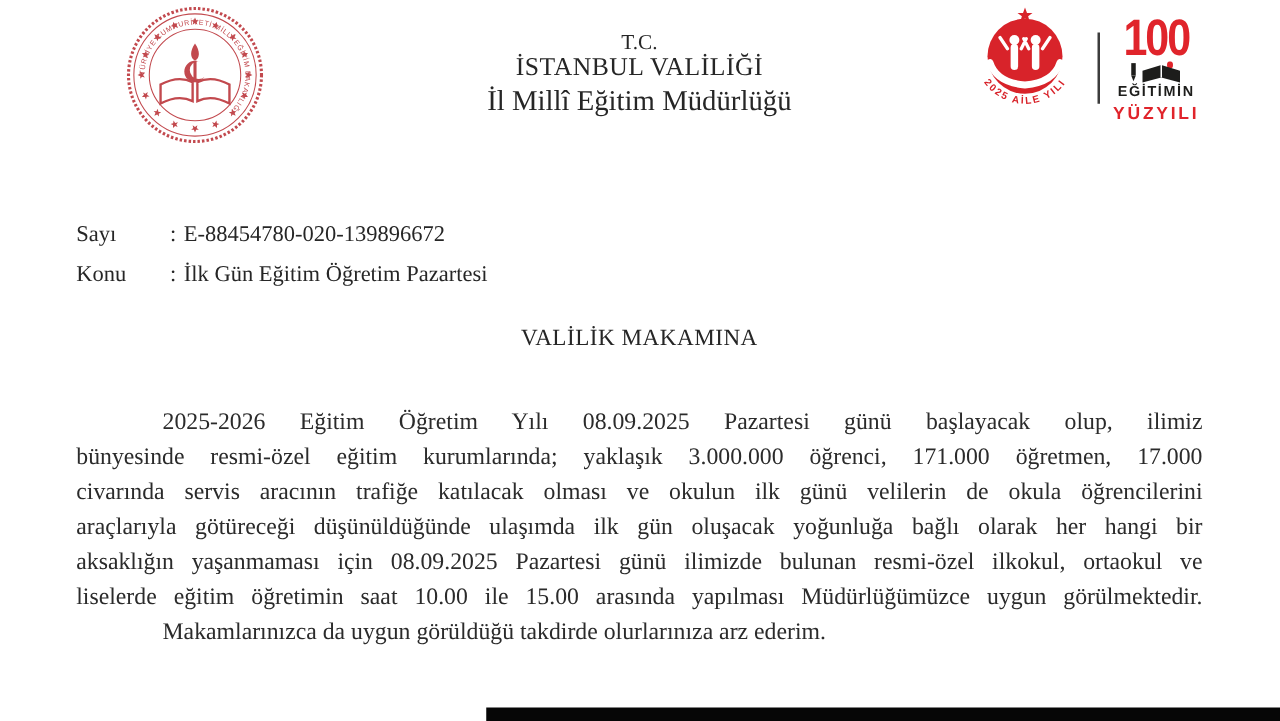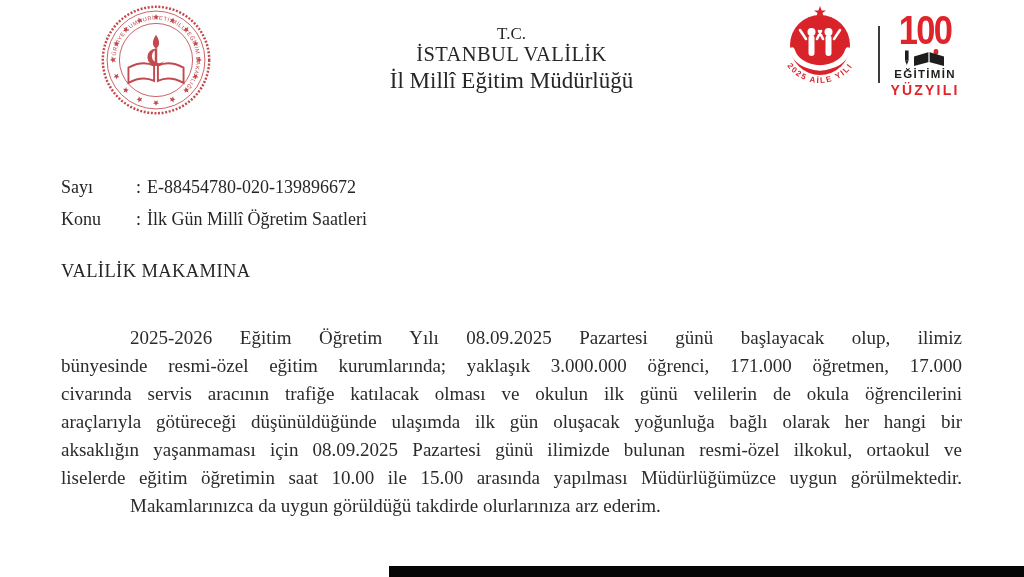--- a/index.html
+++ b/index.html
@@ -30,21 +30,21 @@
     font-family:"Liberation Sans","DejaVu Sans",sans-serif;font-weight:700;
     font-size:14px;color:#e0242b;letter-spacing:2.2px;margin-top:2px;
   }
   
   .meta{position:absolute;left:61px;top:171px;font-size:18px;}
   .meta-row{height:32px;line-height:32px;white-space:nowrap;}
   .mlabel{display:inline-block;width:75px;}
   .msep{display:inline-block;margin-right:6px;}
   
   .doc-heading{
-    position:absolute;left:61px;top:261px;width:901px;
+    position:absolute;left:61px;top:261px;width:901px;text-align:center;
     font-size:18.5px;letter-spacing:.4px;white-space:nowrap;
   }
   
   .body-block{position:absolute;left:61px;top:324px;width:901px;font-size:19px;color:#2b2b2b;}
   .bline{height:28px;line-height:28px;text-align:justify;text-align-last:justify;white-space:nowrap;}
   .bline.first{text-indent:69px;}
   .bline.closing{text-align:right;text-align-last:left;text-indent:69px;}
   
   .bottom-bar{position:absolute;left:389px;top:566px;width:635px;height:11px;background:#060606;}
 </style>
@@ -88,21 +88,21 @@
       <path d="M31,68 Q46,60 58,66 L58,82 Q46,76 31,84 Z" fill="#ffffff" stroke="#c2494e" stroke-width="2"></path>
       <path d="M89,68 Q74,60 62,66 L62,82 Q74,76 89,84 Z" fill="#ffffff" stroke="#c2494e" stroke-width="2"></path>
       <circle cx="60" cy="57" r="9" fill="#c2494e"></circle>
       <circle cx="63.2" cy="55.8" r="7.6" fill="#ffffff"></circle>
       <rect x="58.7" y="48" width="2.6" height="18" fill="#c2494e"></rect>
       <path d="M60,33.5 C55.5,40 55.8,45.8 60,47.8 C64.2,45.8 64.5,40 60,33.5" fill="#c2494e"></path>
     </g>
   </svg>
 
   <div class="hdr-line hdr-tc">T.C.</div>
-  <div class="hdr-line hdr-org">İSTANBUL VALİLİK</div>
+  <div class="hdr-line hdr-org">İSTANBUL VALİLİĞİ</div>
   <div class="hdr-line hdr-dept">İl Millî Eğitim Müdürlüğü</div>
 
   <svg class="aile" viewBox="0 0 90 92">
     <defs>
       <path id="aileArc" d="M 5,38 a 40,40 0 1,0 80,0" fill="none"></path>
     </defs>
     <polygon points="45,1 46.6,5.4 51,5.4 47.5,8 48.8,12.3 45,9.7 41.2,12.3 42.5,8 39,5.4 43.4,5.4" fill="#d8232a"></polygon>
     <circle cx="45" cy="40" r="30" fill="#d8232a"></circle>
     <g>
       <circle cx="36.5" cy="27" r="4" fill="#ffffff"></circle>
@@ -130,21 +130,21 @@
     </svg>
     <div class="century-l1">EĞİTİMİN</div>
     <div class="century-l2">YÜZYILI</div>
   </div>
 
   <div class="meta">
     <div class="meta-row">
       <span class="mlabel">Sayı</span><span class="msep">:</span><span>E-88454780-020-139896672</span>
     </div>
     <div class="meta-row">
-      <span class="mlabel">Konu</span><span class="msep">:</span><span>İlk Gün Millî Öğretim Saatleri</span>
+      <span class="mlabel">Konu</span><span class="msep">:</span><span>İlk Gün Eğitim Öğretim Pazartesi</span>
     </div>
   </div>
 
   <div class="doc-heading">VALİLİK MAKAMINA</div>
 
   <div class="body-block">
     <div class="bline first">2025-2026 Eğitim Öğretim Yılı 08.09.2025 Pazartesi günü başlayacak olup, ilimiz</div>
     <div class="bline">bünyesinde resmi-özel eğitim kurumlarında; yaklaşık 3.000.000 öğrenci, 171.000 öğretmen, 17.000</div>
     <div class="bline">civarında servis aracının trafiğe katılacak olması ve okulun ilk günü velilerin de okula öğrencilerini</div>
     <div class="bline">araçlarıyla götüreceği düşünüldüğünde ulaşımda ilk gün oluşacak yoğunluğa bağlı olarak her hangi bir</div>

